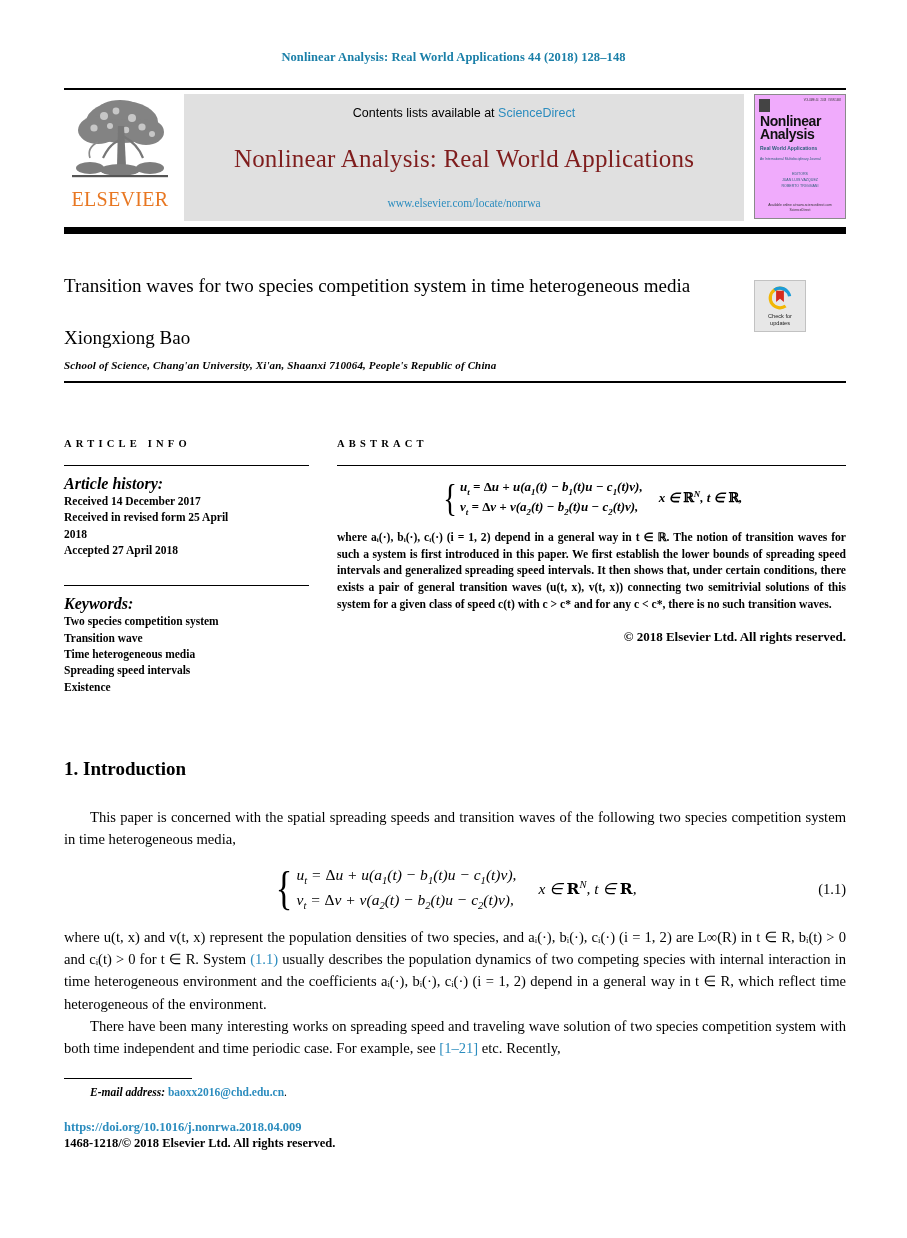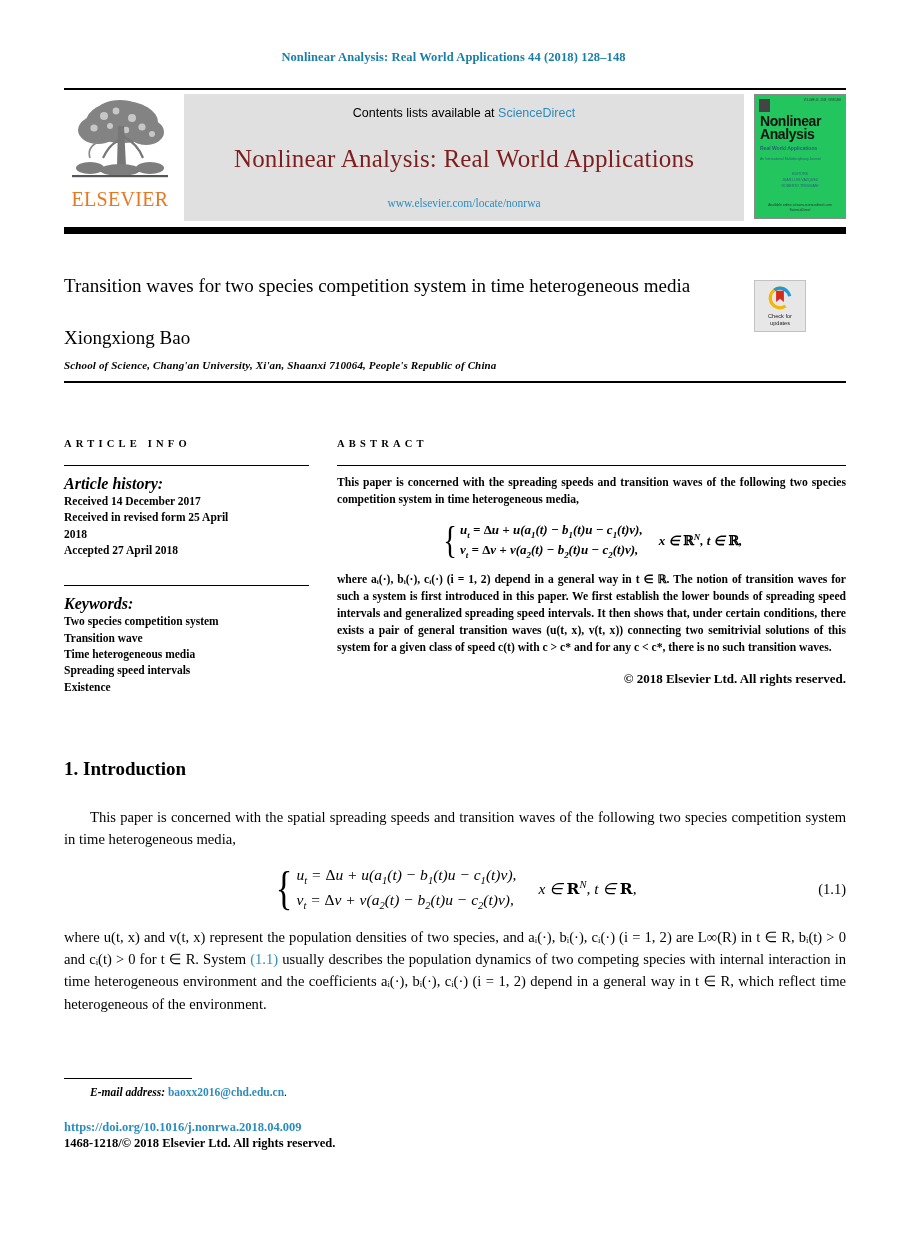--- a/index.html
+++ b/index.html
@@ -96,21 +96,21 @@
   .journal-url {
     font-family: Liberation Serif, serif;
     font-size: 11.5px;
     color: #2b8cbe;
   }
   .cover-thumb {
     flex: 0 0 92px;
     width: 92px;
     height: 125px;
     border: 1px solid #8a8a8a;
-    background: #22c55e;
+    background: #f0abfc;
     position: relative;
     overflow: hidden;
     box-sizing: border-box;
   }
   .cover-topbar {
     position: absolute; top: 4px; left: 4px; right: 4px;
     display: flex; justify-content: space-between; align-items: flex-start;
   }
   .cover-els { width: 11px; height: 13px; background: #444; }
   .cover-tiny { font-size: 2.6px; color: #333; font-family: "Liberation Sans", sans-serif;}
@@ -492,21 +492,20 @@
         <li>Existence</li>
       </ul>
     </div>
 
     <div class="col-gap"></div>
 
     <div class="col-abs">
       <div class="sechead">ABSTRACT</div>
       <div class="hr-thin"></div>
       <div class="abs-body">
-        <p>This paper is concerned with the spreading speeds and transition waves of the following two species competition system in time heterogeneous media,</p>
 
         <div class="mathdisp">
           <span class="eqwrap">
             <span class="brace">{</span>
             <span class="eqlines">
               <span class="eqline">
                 u<sub>t</sub> = <span class="upr">Δ</span>u + u(a<sub>1</sub>(t) − b<sub>1</sub>(t)u − c<sub>1</sub>(t)v),
               </span><br>
               <span class="eqline">
                 v<sub>t</sub> = <span class="upr">Δ</span>v + v(a<sub>2</sub>(t) − b<sub>2</sub>(t)u − c<sub>2</sub>(t)v),
@@ -544,20 +543,21 @@
           </span>
           <span class="eqcond">
             x ∈ <span class="bbR">R</span><sup>N</sup>, t ∈ <span class="bbR">R</span>,
           </span>
         </span>
         <span class="eqnum">(1.1)</span>
       </div>
 
       <p class="noindent"><span>where u(t, x) and v(t, x) represent the population densities of two species, and aᵢ(·), bᵢ(·), cᵢ(·) (i = 1, 2) are L∞(R) in t ∈ R, bᵢ(t) &gt; 0 and cᵢ(t) &gt; 0 for t ∈ R. System </span><span class="lnk">(1.1)</span><span> usually describes the population dynamics of two competing species with internal interaction in time heterogeneous environment and the coefficients aᵢ(·), bᵢ(·), cᵢ(·) (i = 1, 2) depend in a general way in t ∈ R, which reflect time heterogeneous of the environment.</span></p>
 
+      <p><span>There have been many interesting works on spreading speed and traveling wave solution of two species competition system with both time independent and time periodic case. For example, see </span><span class="lnk">[1–21]</span><span> etc. Recently,</span></p>
     </div>
   </div>
 
   <div class="footer">
     <div class="foot-rule"></div>
     <div class="email-line">
       <span class="lbl">E-mail address:</span>
       <span class="addr">baoxx2016@chd.edu.cn</span><span>.</span>
     </div>
     <div class="doi">https://doi.org/10.1016/j.nonrwa.2018.04.009</div>

